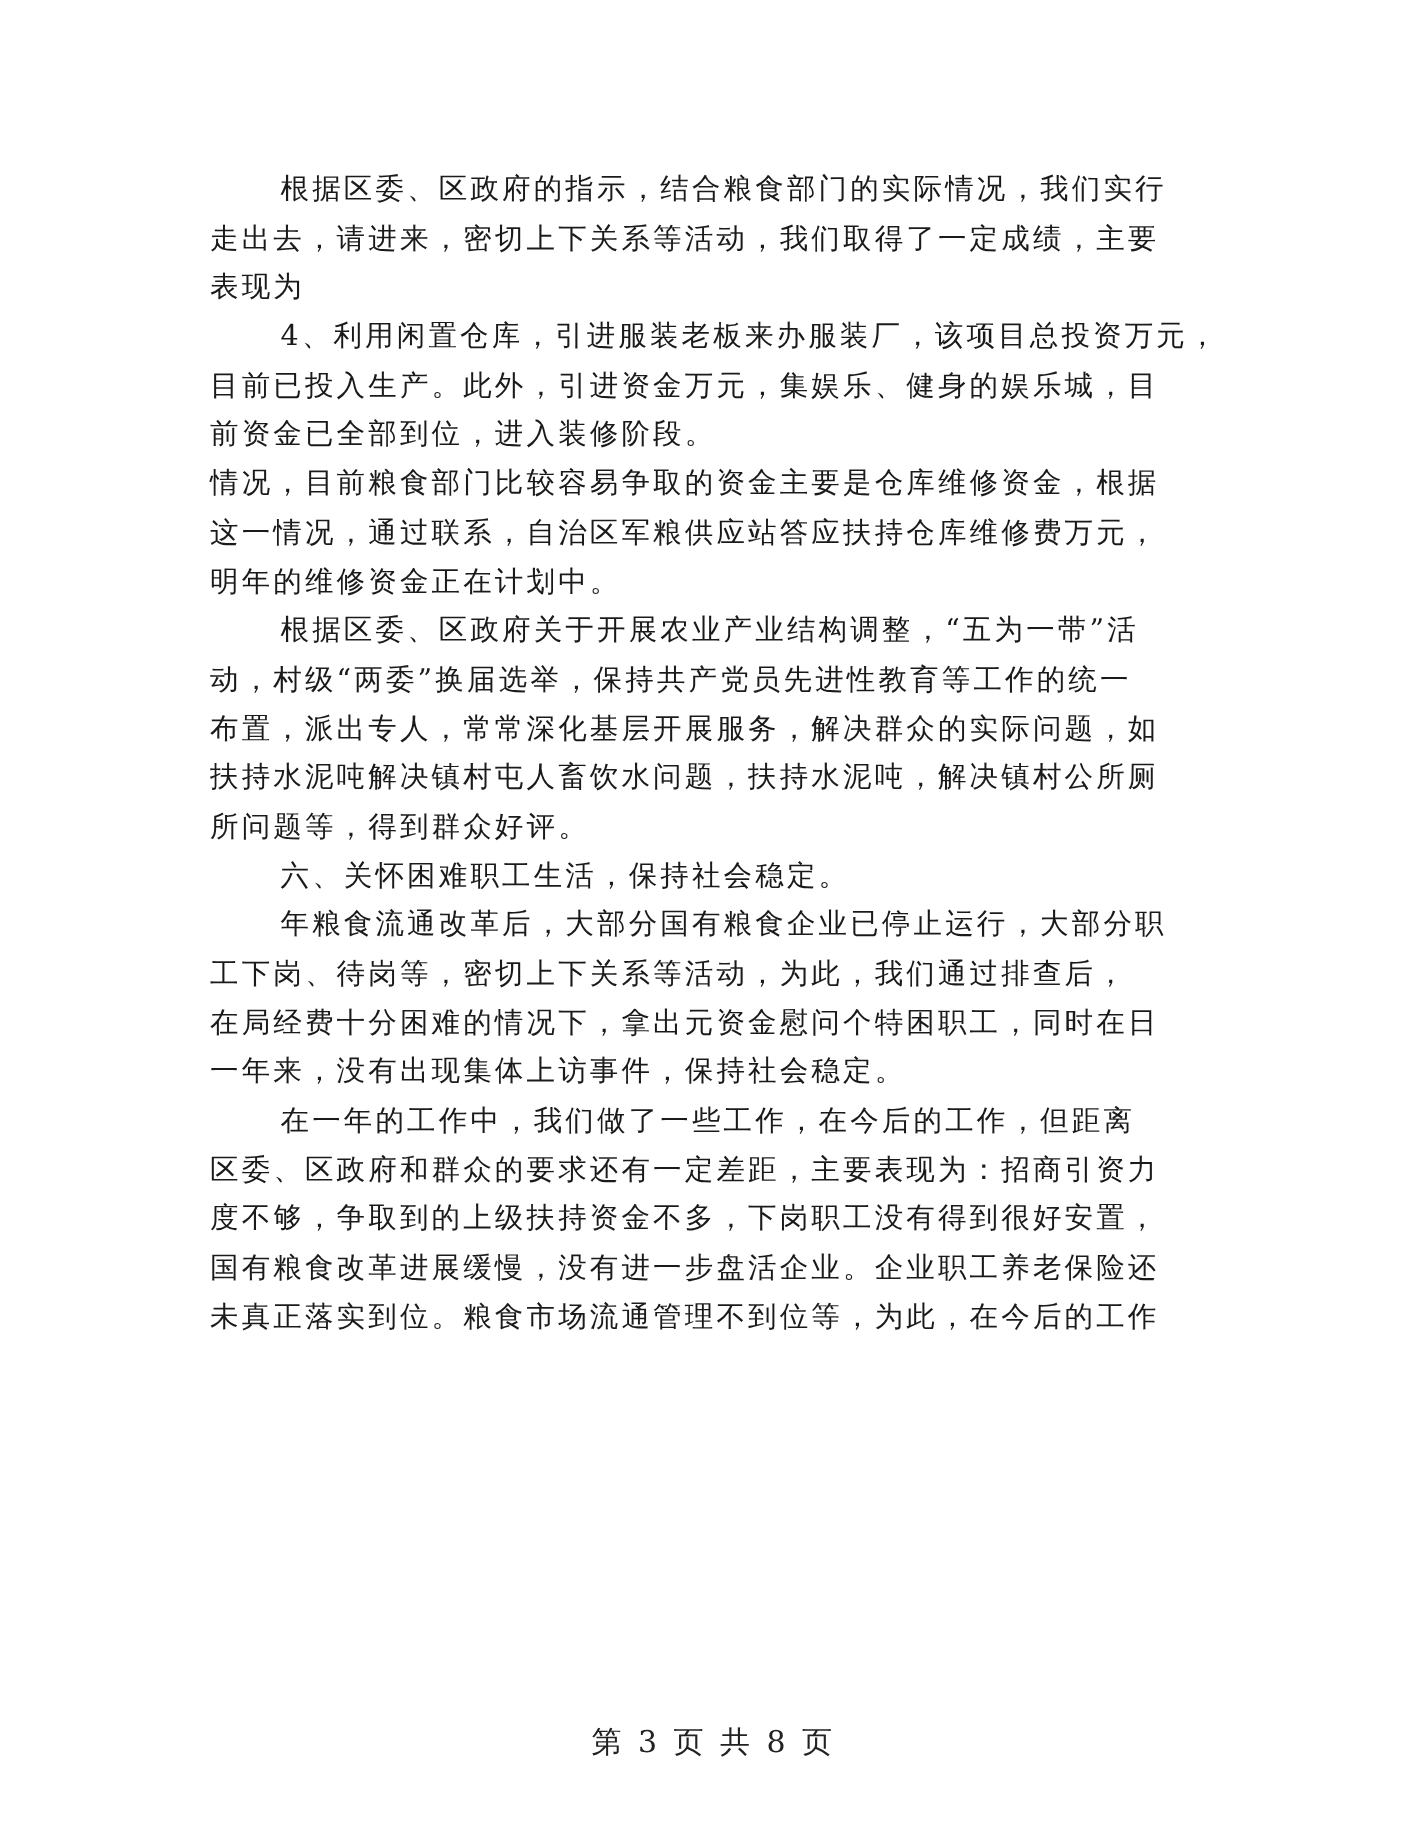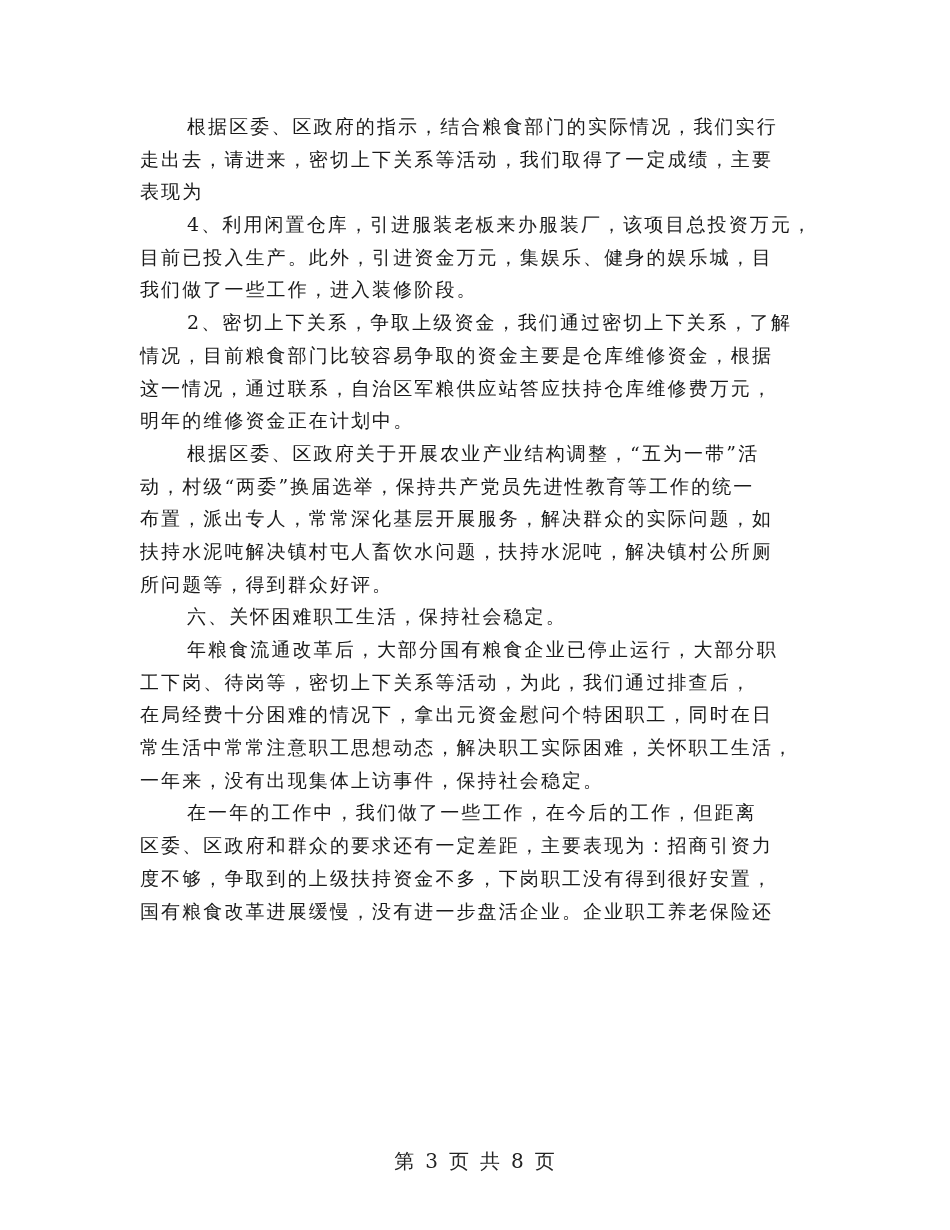--- a/index.html
+++ b/index.html
@@ -53,38 +53,37 @@
 </head>
 <body>
 
 <div class="page">
   <div class="body-text">
     <div class="line indent">根据区委、区政府的指示，结合粮食部门的实际情况，我们实行</div>
     <div class="line">走出去，请进来，密切上下关系等活动，我们取得了一定成绩，主要</div>
     <div class="line">表现为</div>
     <div class="line indent">4、利用闲置仓库，引进服装老板来办服装厂，该项目总投资万元，</div>
     <div class="line">目前已投入生产。此外，引进资金万元，集娱乐、健身的娱乐城，目</div>
-    <div class="line">我们做了一些工作，进入装修阶段。</div>
-    <div class="line indent">2、密切上下关系，争取上级资金，我们通过密切上下关系，了解</div>
+    <div class="line">前资金已全部到位，进入装修阶段。</div>
     <div class="line">情况，目前粮食部门比较容易争取的资金主要是仓库维修资金，根据</div>
     <div class="line">这一情况，通过联系，自治区军粮供应站答应扶持仓库维修费万元，</div>
     <div class="line">明年的维修资金正在计划中。</div>
     <div class="line indent">根据区委、区政府关于开展农业产业结构调整，“五为一带”活</div>
     <div class="line">动，村级“两委”换届选举，保持共产党员先进性教育等工作的统一</div>
     <div class="line">布置，派出专人，常常深化基层开展服务，解决群众的实际问题，如</div>
     <div class="line">扶持水泥吨解决镇村屯人畜饮水问题，扶持水泥吨，解决镇村公所厕</div>
     <div class="line">所问题等，得到群众好评。</div>
     <div class="line indent">六、关怀困难职工生活，保持社会稳定。</div>
     <div class="line indent">年粮食流通改革后，大部分国有粮食企业已停止运行，大部分职</div>
     <div class="line">工下岗、待岗等，密切上下关系等活动，为此，我们通过排查后，</div>
     <div class="line">在局经费十分困难的情况下，拿出元资金慰问个特困职工，同时在日</div>
-    <div class="line">常生活中常常注意职工思想动态，解决职工实际困难，关怀职工生活，</div>
     <div class="line">一年来，没有出现集体上访事件，保持社会稳定。</div>
     <div class="line indent">在一年的工作中，我们做了一些工作，在今后的工作，但距离</div>
     <div class="line">区委、区政府和群众的要求还有一定差距，主要表现为：招商引资力</div>
     <div class="line">度不够，争取到的上级扶持资金不多，下岗职工没有得到很好安置，</div>
     <div class="line">国有粮食改革进展缓慢，没有进一步盘活企业。企业职工养老保险还</div>
+    <div class="line">未真正落实到位。粮食市场流通管理不到位等，为此，在今后的工作</div>
   </div>
 
   <div class="footer">
     <span>第</span><span>3</span><span>页</span><span>共</span><span>8</span><span>页</span>
   </div>
 </div>
 
 </body></html>

